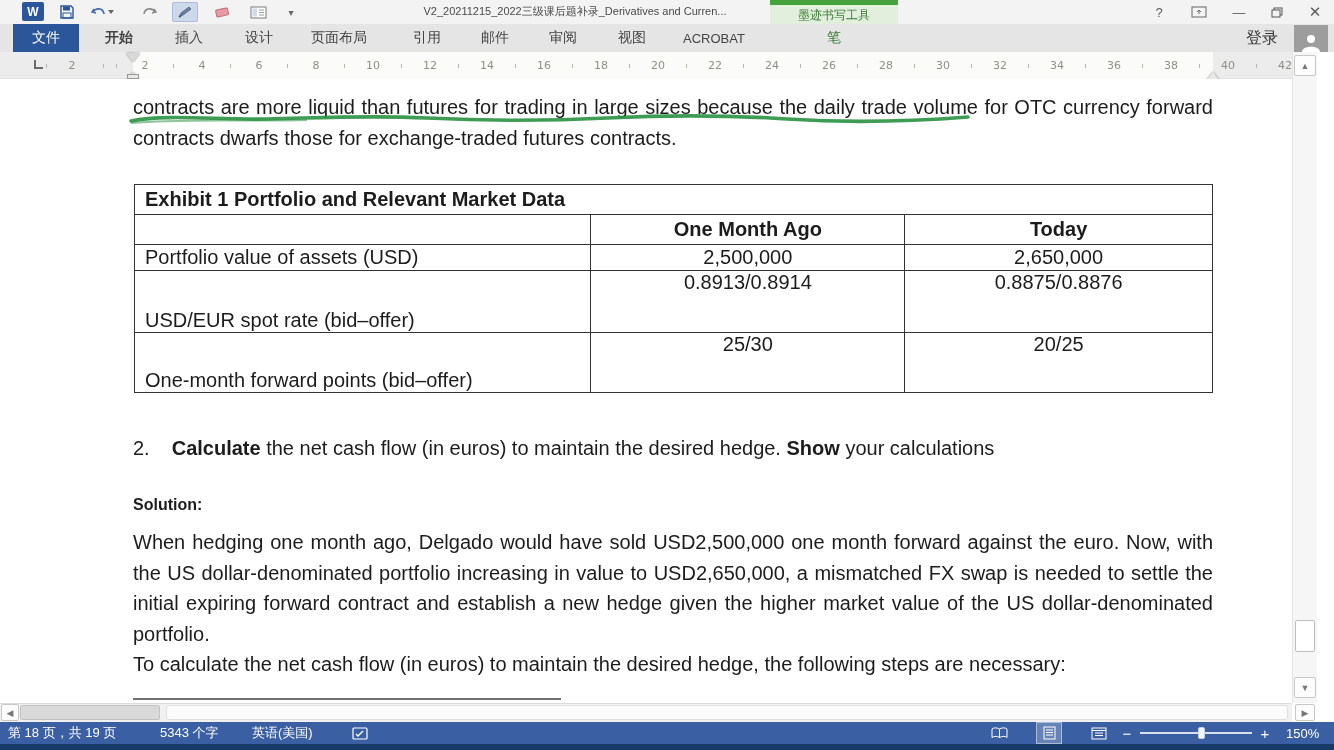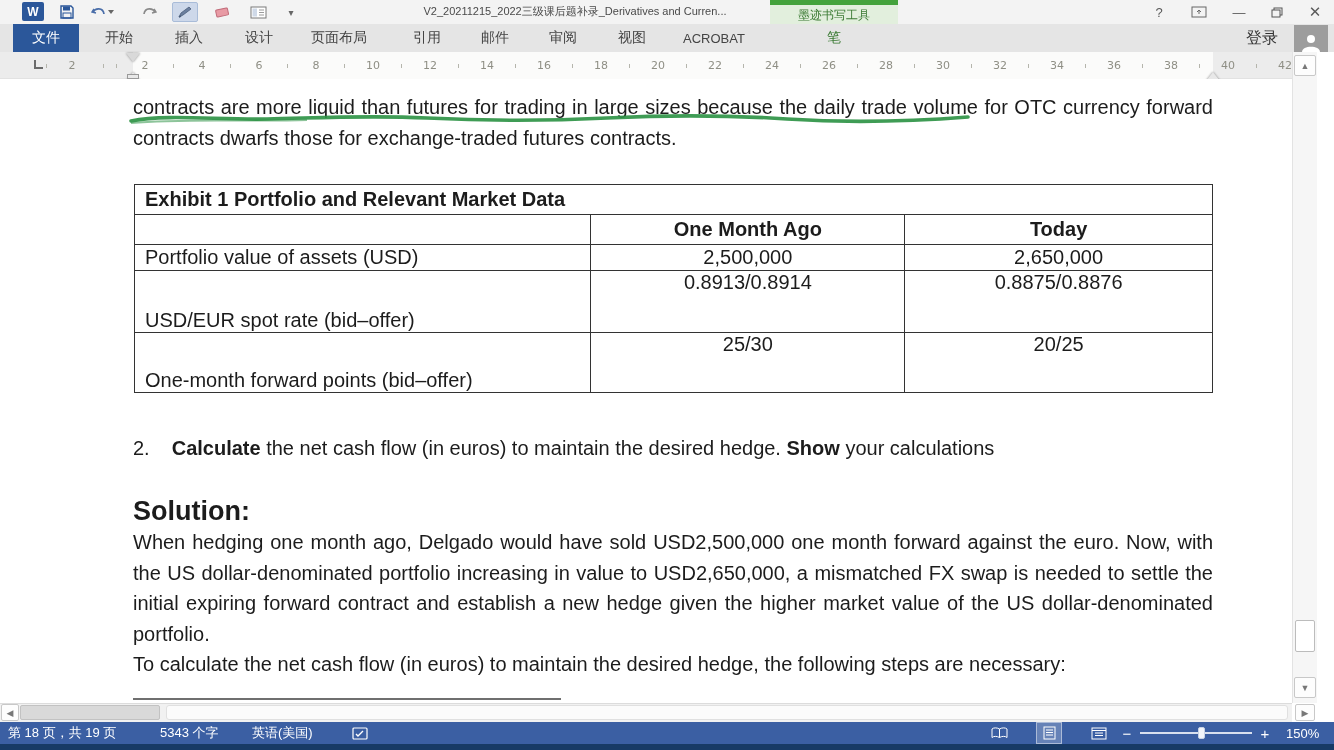--- a/index.html
+++ b/index.html
@@ -25,21 +25,21 @@
   .winctl { position:absolute; top:2px; width:26px; height:20px; display:flex; align-items:center; justify-content:center; color:#5a5a5a; font-size:13px; }
   #ctl-help { left:1146px; } #ctl-ribbon { left:1186px; } #ctl-min { left:1226px; } #ctl-restore { left:1264px; } #ctl-close { left:1302px; font-size:15px; }
   
   #ctx-strip { position:absolute; left:770px; top:0; width:128px; height:5px; background:#44a33c; }
   #ctx-panel { position:absolute; left:770px; top:5px; width:128px; height:47px; background:#e2efdd; }
   #ctx-label { position:absolute; left:770px; top:7px; width:128px; text-align:center; font-size:12px; color:#3a7a33; }
   
   #tabrow { position:absolute; left:0; top:24px; width:1334px; height:28px; background:#e5e5e5; }
   .rtab { position:absolute; top:0; height:28px; display:flex; align-items:center; justify-content:center; font-size:14px; color:#444; }
   #tab-file { left:13px; width:66px; background:#2b579a; color:#fff; }
-  #tab-home { left:88px; width:62px; }
+  #tab-home { left:88px; width:62px;font-weight:bold; }
   #tab-insert { left:158px; width:62px; }
   #tab-design { left:228px; width:62px; }
   #tab-layout { left:296px; width:86px; }
   #tab-references { left:398px; width:58px; }
   #tab-mailings { left:466px; width:58px; }
   #tab-review { left:534px; width:58px; }
   #tab-view { left:602px; width:60px; }
   #tab-acrobat { left:668px; width:92px; font-size:13px; }
   #tab-pen { left:770px; width:128px; color:#3a7a33; }
   #sign-in { position:absolute; left:1246px; top:0; height:28px; display:flex; align-items:center; font-size:16px; color:#333; }
@@ -81,21 +81,21 @@
   .row-plain td { height:26px; }
   .row-tall1 td { height:62px; }
   .row-tall2 td { height:60px; }
   .va-top { vertical-align:top; padding-top:4px; }
   .va-bot { vertical-align:bottom; padding-bottom:10px; }
   .col1 { width:457px; } .col2 { width:314px; } .col3 { width:308px; }
   
   #question { position:absolute; left:133px; top:354px; width:1080px; font-size:20px; line-height:30.5px; color:#1c1c1c; }
   #question .qnum { margin-right:22px; }
   .bold { font-weight:bold; }
-  #solution-label { position:absolute; left:133px; top:417px; font-size:27px; font-weight:bold; color:#1c1c1c; }
+  #solution-label { position:absolute; left:133px; top:417px; font-size:16px; font-weight:bold; color:#1c1c1c; }
   #solution-para { top:448px; }
   #steps-para { top:570px; }
   #next-el-border { position:absolute; left:133px; top:619px; width:428px; height:2px; background:#6f6f6f; }
   
   #statusbar { position:absolute; left:0; top:722px; width:1334px; height:22px; background:#3b5fa3; color:#fff; font-size:13px; }
   #statusbar-bottom { position:absolute; left:0; top:744px; width:1334px; height:6px; background:#173a66; }
   .sb-item { position:absolute; top:0; height:22px; display:flex; align-items:center; }
   #sb-page { left:8px; } #sb-words { left:160px; } #sb-lang { left:252px; } #sb-proof { left:352px; }
   .sb-view { width:26px; justify-content:center; }
   #sb-view-read { left:986px; } #sb-view-print { left:1036px; background:rgba(255,255,255,.22); border:1px solid rgba(255,255,255,.45); } #sb-view-web { left:1086px; }

